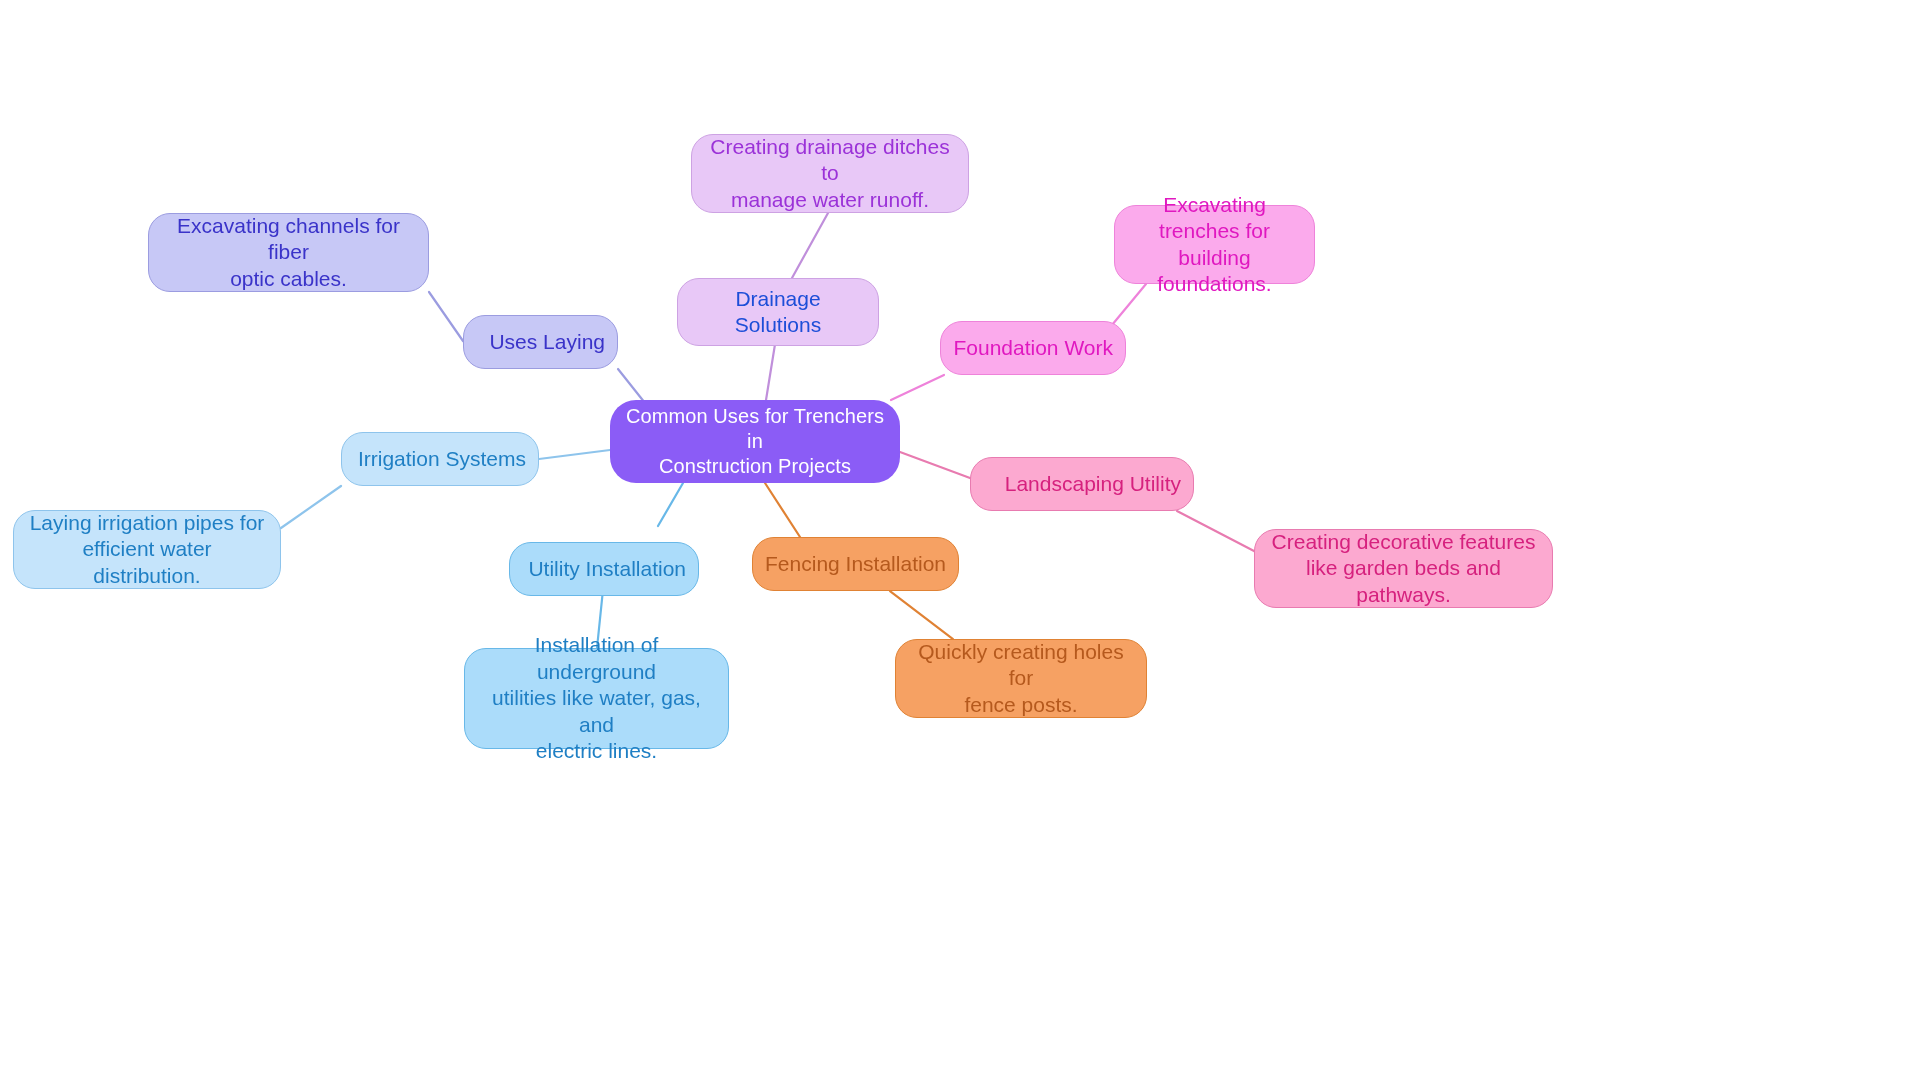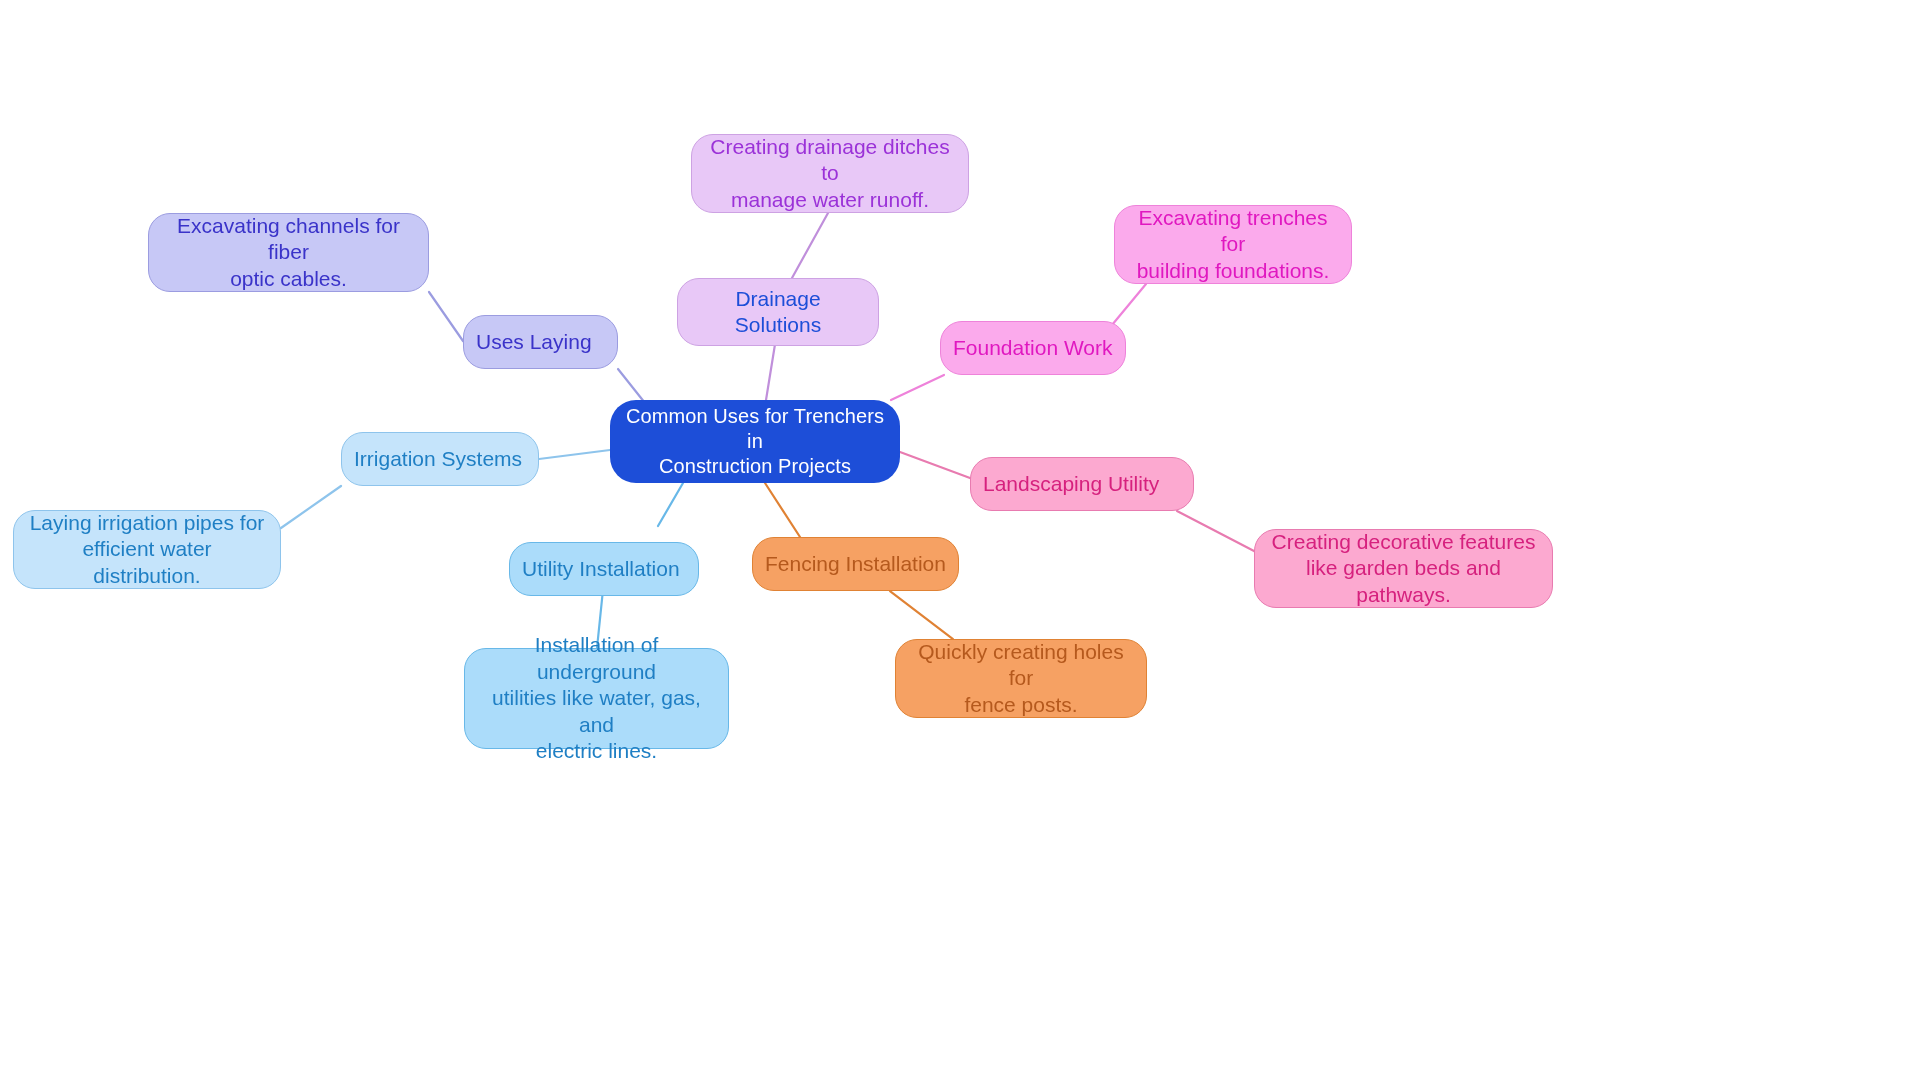--- a/index.html
+++ b/index.html
@@ -24,21 +24,21 @@
     top: 0;
     width: 1920px;
     height: 1083px;
     pointer-events: none;
   }
   .node {
     position: absolute;
     box-sizing: border-box;
     display: flex;
     align-items: center;
-    justify-content: flex-start;
+    justify-content: flex-end;
     text-align: center;
     border-radius: 22px;
     border-style: solid;
     border-width: 1.4px;
     line-height: 1.26;
     padding: 6px 12px;
     white-space: pre-line;
   }
   .node.root {
     border-radius: 26px;
@@ -67,21 +67,21 @@
       <path d="M 683 483 L 658 526" fill="none" stroke="#68B8E8" stroke-width="2.2" stroke-linecap="round"></path>
       <path d="M 604 580 L 597 648" fill="none" stroke="#68B8E8" stroke-width="2.2" stroke-linecap="round"></path>
       <path d="M 765 483 L 800 537" fill="none" stroke="#E08234" stroke-width="2.2" stroke-linecap="round"></path>
       <path d="M 890 591 L 953 639" fill="none" stroke="#E08234" stroke-width="2.2" stroke-linecap="round"></path>
       <path d="M 900 452 L 970 478" fill="none" stroke="#E87BB0" stroke-width="2.2" stroke-linecap="round"></path>
       <path d="M 1177 511 L 1254 551" fill="none" stroke="#E87BB0" stroke-width="2.2" stroke-linecap="round"></path>
       <path d="M 891 400 L 944 375" fill="none" stroke="#EE82DA" stroke-width="2.2" stroke-linecap="round"></path>
       <path d="M 1112 325 L 1146 284" fill="none" stroke="#EE82DA" stroke-width="2.2" stroke-linecap="round"></path>
     </svg>
   <div id="node-layer">
-      <div class="node root" style="left: 610px; top: 400px; width: 290px; height: 83px; background: #1d4ed8; color: rgb(255, 255, 255); border-color: rgb(15, 20, 25);"><span>Common Uses for Trenchers in
+      <div class="node root" style="left: 610px; top: 400px; width: 290px; height: 83px; background: #8b5cf6; color: rgb(255, 255, 255); border-color: rgb(15, 20, 25);"><span>Common Uses for Trenchers in
 Construction Projects</span></div>
       <div class="node branch" style="left: 677px; top: 278px; width: 202px; height: 68px; background: rgb(232, 200, 247); color: #1d4ed8; border-color: rgb(205, 162, 227);"><span>Drainage Solutions</span></div>
       <div class="node leaf" style="left: 691px; top: 134px; width: 278px; height: 79px; background: rgb(232, 200, 247); color: rgb(155, 50, 216); border-color: rgb(205, 162, 227);"><span>Creating drainage ditches to
 manage water runoff.</span></div>
       <div class="node branch" style="left: 463px; top: 315px; width: 155px; height: 54px; background: rgb(199, 200, 246); color: rgb(58, 51, 201); border-color: rgb(155, 156, 224);"><span>Uses Laying</span></div>
       <div class="node leaf" style="left: 148px; top: 213px; width: 281px; height: 79px; background: rgb(199, 200, 246); color: rgb(58, 51, 201); border-color: rgb(155, 156, 224);"><span>Excavating channels for fiber
 optic cables.</span></div>
       <div class="node branch" style="left: 341px; top: 432px; width: 198px; height: 54px; background: rgb(197, 228, 251); color: rgb(31, 127, 196); border-color: rgb(142, 196, 236);"><span>Irrigation Systems</span></div>
       <div class="node leaf" style="left: 13px; top: 510px; width: 268px; height: 79px; background: rgb(197, 228, 251); color: rgb(31, 127, 196); border-color: rgb(142, 196, 236);"><span>Laying irrigation pipes for
 efficient water distribution.</span></div>
@@ -89,16 +89,16 @@
       <div class="node leaf" style="left: 464px; top: 648px; width: 265px; height: 101px; background: rgb(171, 220, 250); color: rgb(31, 127, 196); border-color: rgb(104, 184, 232);"><span>Installation of underground
 utilities like water, gas, and
 electric lines.</span></div>
       <div class="node branch" style="left: 752px; top: 537px; width: 207px; height: 54px; background: rgb(246, 161, 99); color: rgb(181, 89, 29); border-color: rgb(224, 130, 52);"><span>Fencing Installation</span></div>
       <div class="node leaf" style="left: 863px; top: 639px; width: 252px; height: 79px; background: rgb(246, 161, 99); color: rgb(181, 89, 29); border-color: rgb(224, 130, 52); margin-left: 32px;"><span>Quickly creating holes for
 fence posts.</span></div>
       <div class="node branch" style="left: 970px; top: 457px; width: 224px; height: 54px; background: rgb(252, 169, 208); color: rgb(214, 33, 126); border-color: rgb(232, 123, 176);"><span>Landscaping Utility</span></div>
       <div class="node leaf" style="left: 1254px; top: 529px; width: 299px; height: 79px; background: rgb(252, 169, 208); color: rgb(214, 33, 126); border-color: rgb(232, 123, 176);"><span>Creating decorative features
 like garden beds and pathways.</span></div>
       <div class="node branch" style="left: 940px; top: 321px; width: 186px; height: 54px; background: rgb(251, 170, 236); color: rgb(224, 24, 192); border-color: rgb(238, 130, 218);"><span>Foundation Work</span></div>
-      <div class="node leaf" style="left: 1114px; top: 205px; width: 238px; height: 79px; background: rgb(251, 170, 236); color: rgb(224, 24, 192); border-color: rgb(238, 130, 218);"><span>Excavating trenches for
+      <div class="node leaf" style="left: 1114px; top: 205px; width: 201px; height: 79px; background: rgb(251, 170, 236); color: rgb(224, 24, 192); border-color: rgb(238, 130, 218);"><span>Excavating trenches for
 building foundations.</span></div>
     </div>
 </div>
 
 </body></html>

